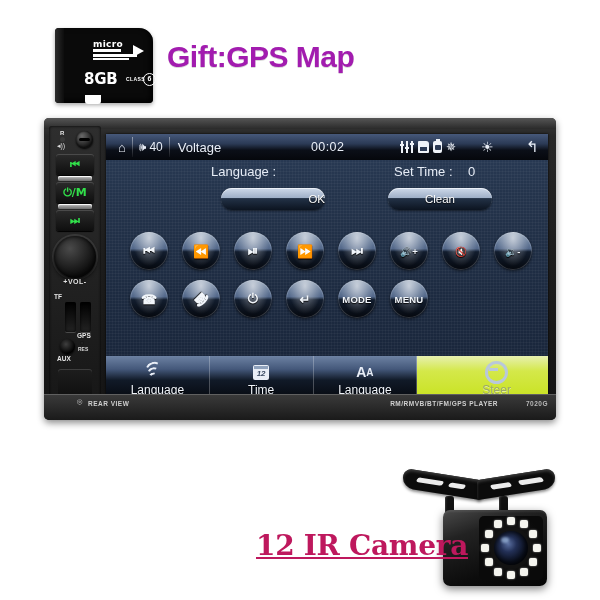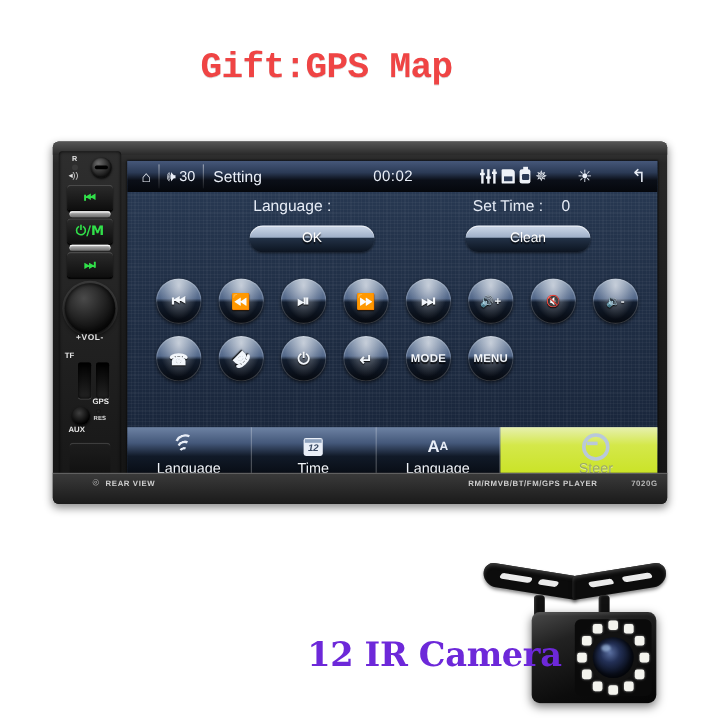--- a/index.html
+++ b/index.html
@@ -31,22 +31,22 @@
   .sd-arrow{position:absolute;right:9px;top:17px;width:0;height:0;
     border-left:11px solid #fff;border-top:6px solid transparent;border-bottom:6px solid transparent;}
   .sd-cap{position:absolute;left:29px;top:42px;color:#fff;font-size:15px;font-weight:bold;
     font-family:"DejaVu Sans",sans-serif;letter-spacing:-.3px;}
   .sd-class{position:absolute;left:71px;top:48px;color:#fff;font-size:5px;font-weight:bold;letter-spacing:.4px;}
   .sd-c6{position:absolute;left:88px;top:45px;width:11px;height:11px;border:1.6px solid #fff;
     border-radius:50%;color:#fff;font-size:7px;font-weight:bold;text-align:center;line-height:10px;}
 
   #gift-text{
     position:absolute;left:167px;top:40px;
-    font-family:Liberation Mono, monospace;
-    font-weight:bold;font-size:30px;color:#ef4444;letter-spacing:-.5px;
+    font-family:Liberation Sans, sans-serif;
+    font-weight:bold;font-size:30px;color:#a21caf;letter-spacing:-.5px;
     text-shadow:0 1px 0 rgba(0,0,0,.15);white-space:nowrap;
   }
 
   
   #head-unit{
     position:absolute;left:44px;top:118px;width:512px;height:302px;
     background:linear-gradient(180deg,#3a3a3a 0%,#272727 6%,#1c1c1c 50%,#141414 100%);
     border-radius:5px;
     box-shadow:0 3px 7px rgba(0,0,0,.45), inset 0 1px 0 #555;
   }
@@ -159,21 +159,21 @@
   #setcount-label{position:absolute;left:288px;}
   #setcount-value{position:absolute;left:362px;}
 
   .pill{
     position:absolute;top:54px;width:104px;height:22px;border-radius:11px;
     background:linear-gradient(180deg,#cfdaea 0%,#9fb0c8 44%,#223146 48%,#0c1420 100%);
     box-shadow:0 1px 2px rgba(0,0,0,.5),inset 0 1px 0 rgba(255,255,255,.6);
     color:#ffffff;font-size:11.5px;text-align:center;line-height:22px;
     text-shadow:0 1px 1px rgba(0,0,0,.8);
   }
-  #btn-ok{left:102px;}
+  #btn-ok{left:115px;text-align:right;}
   #btn-clean{left:282px;}
 
   
   .cbtn{
     position:absolute;width:38px;height:38px;border-radius:50%;
     background:
       radial-gradient(ellipse at 50% 18%,rgba(255,255,255,.55) 0%,rgba(255,255,255,.12) 42%,rgba(255,255,255,0) 60%),
       linear-gradient(180deg,#7d8fa8 0%,#4e6established 1%,#3c4f6a 46%,#0b121d 54%,#05080e 100%);
     background:
       radial-gradient(ellipse at 50% 16%,rgba(255,255,255,.6) 0%,rgba(255,255,255,.14) 45%,rgba(255,255,255,0) 62%),
@@ -235,28 +235,42 @@
     box-shadow:0 0 0 4px #121212, inset 0 0 6px #000;
   }
   .cam-lens:after{content:"";position:absolute;left:7px;top:6px;width:8px;height:6px;border-radius:50%;
     background:rgba(190,220,255,.55);filter:blur(1px);}
   .led{position:absolute;width:8px;height:8px;border-radius:2px;background:#f4f4ee;
     box-shadow:0 0 2px rgba(255,255,255,.6);margin:-4px 0 0 -4px;}
 
   #camera-text{
     position:absolute;left:256px;top:529px;
     font-family:"DejaVu Serif","Liberation Serif",serif;
-    font-weight:bold;font-size:28px;color:#6d28d9;letter-spacing:-.3px;white-space:nowrap;
+    font-weight:bold;font-size:28px;color:#be185d;letter-spacing:-.3px;white-space:nowrap;text-decoration:underline;
   }
 </style>
 </head>
 <body>
 
 <div class="stage">
 
+  <div id="sd-card">
+    <div class="sd-body">
+      <div class="sd-micro">micro</div>
+      <div class="sd-hc">
+        <i class="bar" style="left:0;top:0;width:28px;height:3px;"></i>
+        <i class="bar" style="left:0;top:5px;width:44px;height:3px;"></i>
+        <i class="bar" style="left:0;top:9px;width:36px;height:2px;"></i>
+      </div>
+      <div class="sd-arrow"></div>
+      <div class="sd-cap">8GB</div>
+      <div class="sd-class">CLASS</div>
+      <div class="sd-c6">6</div>
+    </div>
+  </div>
 
   <div id="gift-text">Gift:GPS Map</div>
 
   <div id="head-unit">
     <div class="hu-topstrip"></div>
 
     <div id="left-panel">
       <div class="led-r">R</div>
       <div class="led-dot"></div>
       <div class="mic-ico">◂))</div>
@@ -283,23 +297,23 @@
       <div id="bottom-tray"></div>
     </div>
 
     <div id="screen">
       <div class="screen-bg"></div>
 
       <div id="status-bar">
         <div id="sb-home">⌂</div>
         <div class="sb-sep"></div>
         <div id="sb-vol-ico">🕪</div>
-        <div id="sb-vol-val">30</div>
+        <div id="sb-vol-val">40</div>
         <div class="sb-sep"></div>
-        <div id="sb-title">Setting</div>
+        <div id="sb-title">Voltage</div>
         <div id="sb-time">00:02</div>
         <div id="sb-icons">
           <span class="ico-eq">
               <i></i>
               <i></i>
               <i></i>
               <b style="left:-1px;top:3px"></b>
               <b style="left:4px;top:6px"></b>
               <b style="left:9px;top:2px"></b>
             </span>

